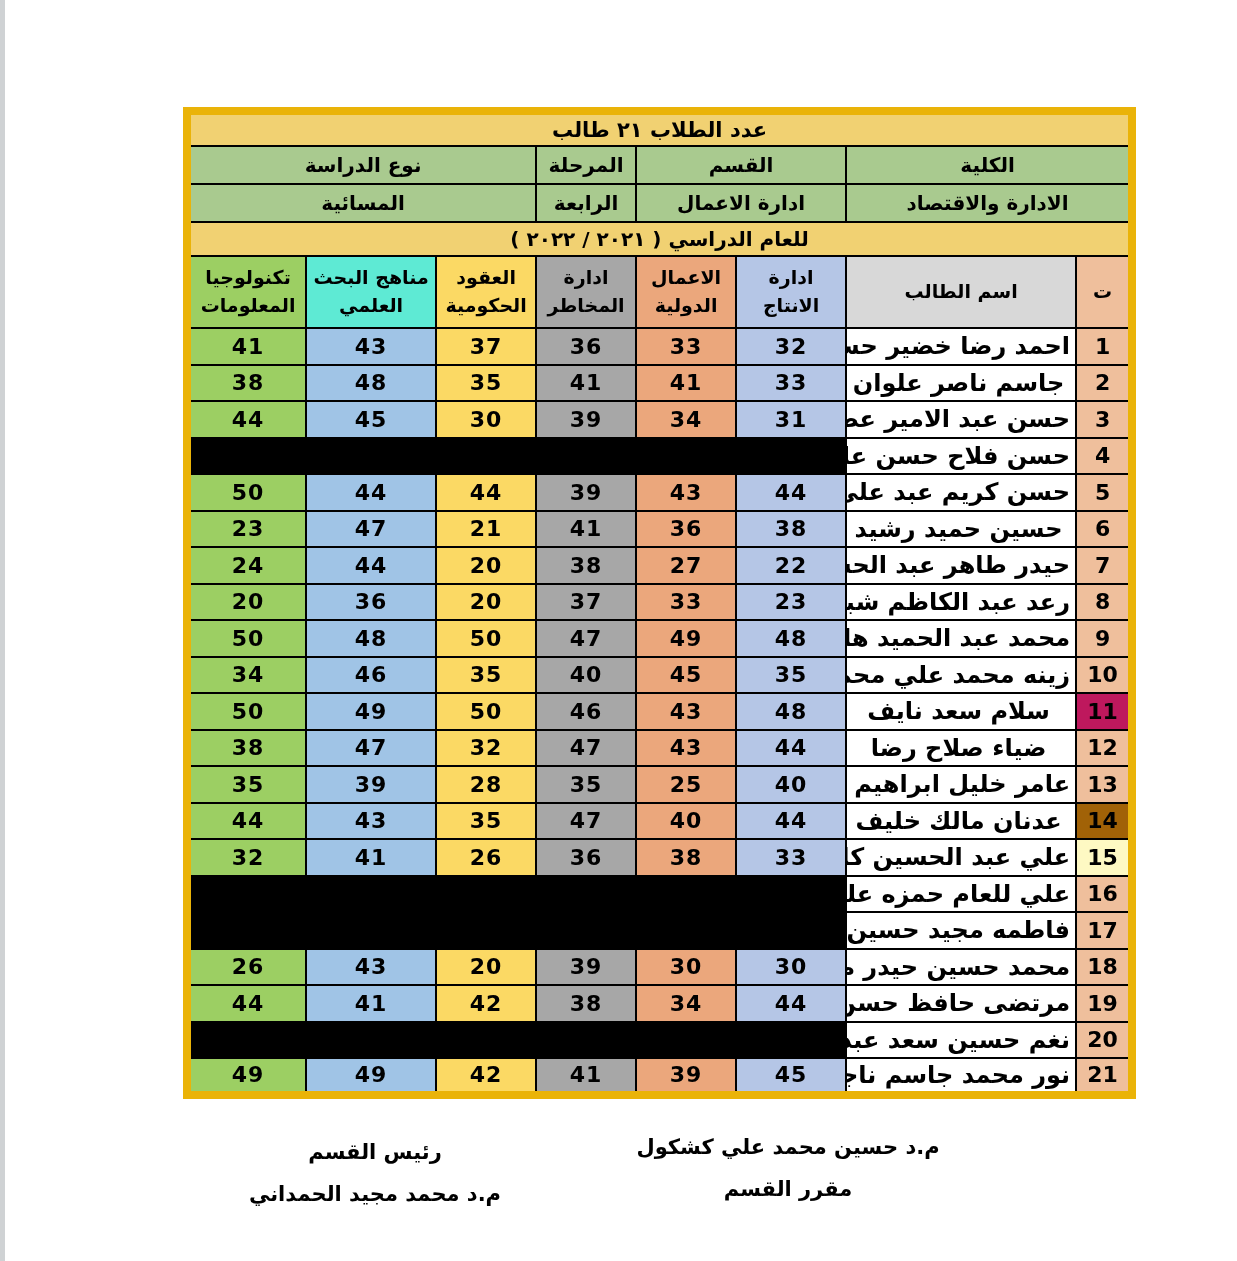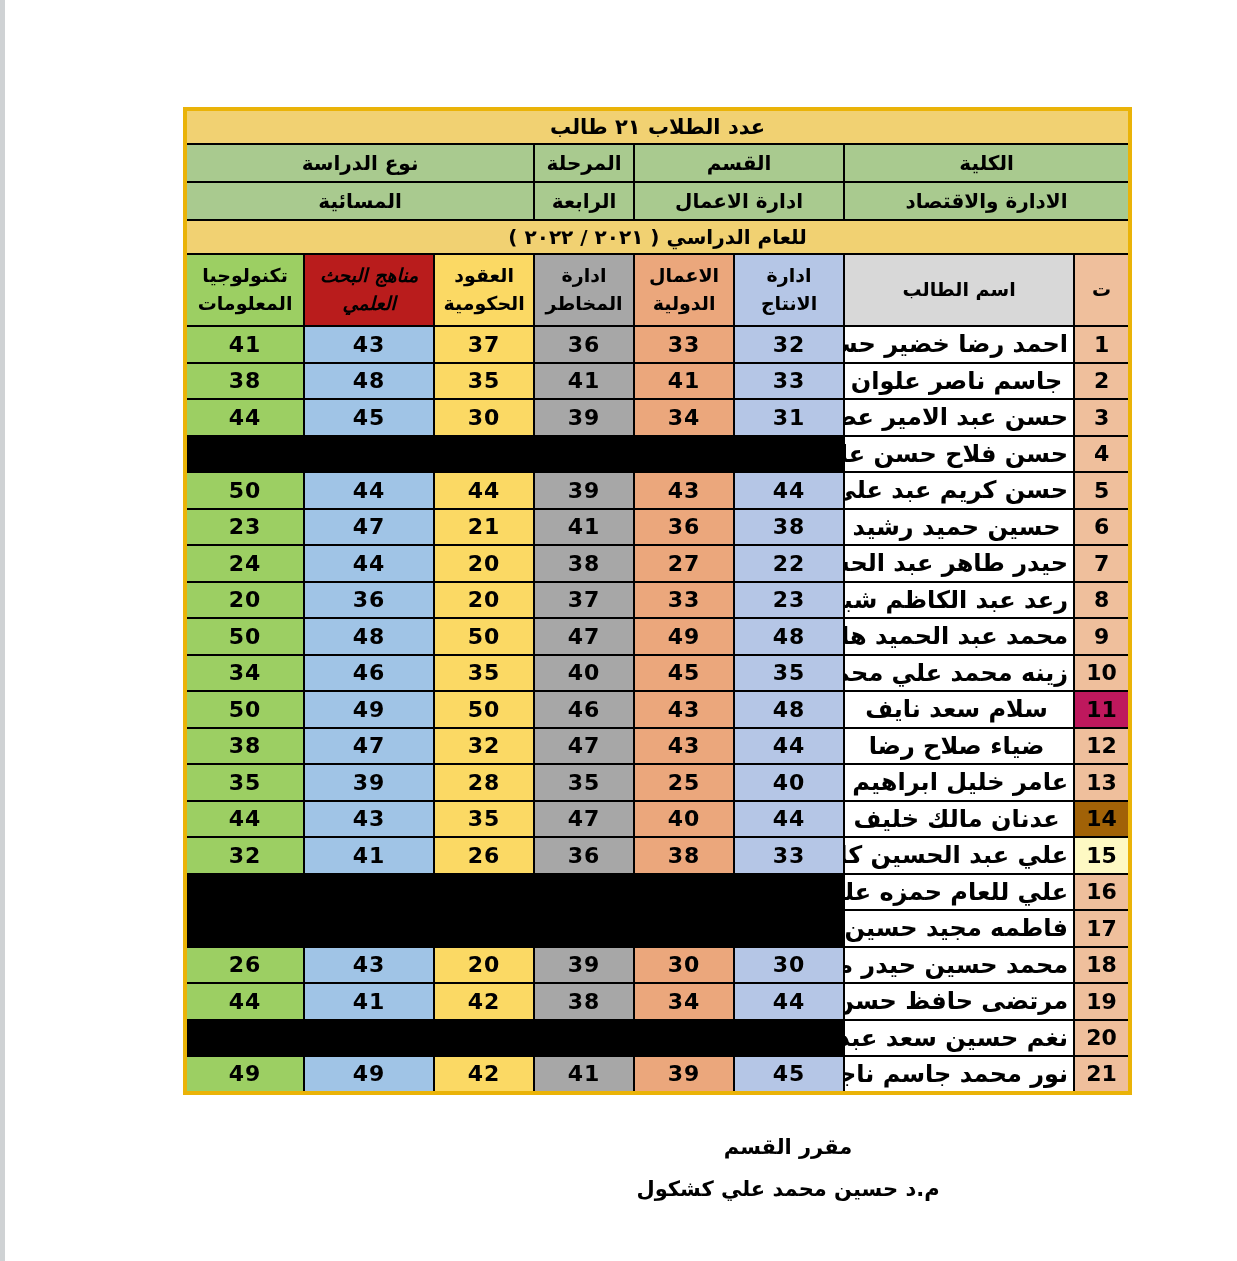--- a/index.html
+++ b/index.html
@@ -7,21 +7,21 @@
               font-family:"DejaVu Sans", sans-serif; }
   .page { position:relative; width:1237px; height:1261px; background:#ffffff; }
   .scan-edge { position:absolute; left:0; top:0; width:5px; height:1261px;
                background:#cfd2d4; }
 
   table.sheet { position:absolute; left:183px; top:107px; width:945px;
                 border-collapse:collapse; table-layout:fixed; direction:rtl; }
   table.sheet td, table.sheet th {
       border:2.5px solid #000; text-align:center; vertical-align:middle;
       font-weight:bold; color:#000; overflow:hidden; }
-  table.sheet { border:4px solid #eab308; }
+  table.sheet { border:8px solid #eab308; }
 
   .r-banner td { height:35px; font-size:21px; }
   .r-info td   { height:38px; font-size:20px; }
   .r-year td   { height:34px; font-size:20px; }
   .r-cols th   { height:72px; font-size:19px; line-height:1.45; padding:0 2px; }
   .data-row td { height:36.5px; }
 
   .c-num   { font-size:22px; }
   .c-name  { background:#ffffff; text-align:right; padding-right:5px;
              font-size:24px; white-space:nowrap; }
@@ -74,21 +74,21 @@
       <td colspan="8" style="background:#F1D172">للعام الدراسي ( ٢٠٢١ / ٢٠٢٢ )</td>
     </tr>
 
     <tr class="r-cols" id="cols-row">
           <th style="background: rgb(239, 191, 156);">ت</th>
           <th style="background: rgb(216, 216, 216);">اسم الطالب</th>
           <th style="background: rgb(181, 198, 230);">ادارة الانتاج</th>
           <th style="background: rgb(235, 167, 124);">الاعمال الدولية</th>
           <th style="background: rgb(167, 167, 167);">ادارة المخاطر</th>
           <th style="background: rgb(251, 217, 100);">العقود الحكومية</th>
-          <th style="background: #b91c1c; font-style: italic;">مناهج البحث العلمي</th>
+          <th style="background: #5eead4;">مناهج البحث العلمي</th>
           <th style="background: rgb(156, 207, 99);">تكنولوجيا المعلومات</th>
         </tr>
 
     </tbody>
       <tbody id="grades-tbody">
         <tr class="data-row">
           <td class="c-num" style="background: rgb(239, 191, 156);">1</td>
           <td class="c-name">احمد رضا خضير حسن</td>
           <td class="g" style="background: rgb(181, 198, 230);">32</td>
           <td class="g" style="background: rgb(235, 167, 124);">33</td>
@@ -274,17 +274,21 @@
           <td class="g" style="background: rgb(235, 167, 124);">39</td>
           <td class="g" style="background: rgb(167, 167, 167);">41</td>
           <td class="g" style="background: rgb(251, 217, 100);">42</td>
           <td class="g" style="background: rgb(160, 196, 230);">49</td>
           <td class="g" style="background: rgb(156, 207, 99);">49</td>
         </tr>
       </tbody>
   </table>
 
   <div class="sig sig-right">
+    <div>م.د حسين محمد علي كشكول</div>
     <div>مقرر القسم</div>
-    <div>م.د حسين محمد علي كشكول</div>
   </div>
 
+  <div class="sig sig-left">
+    <div>رئيس القسم</div>
+    <div>م.د محمد مجيد الحمداني</div>
+  </div>
 </div>
 
 </body></html>

